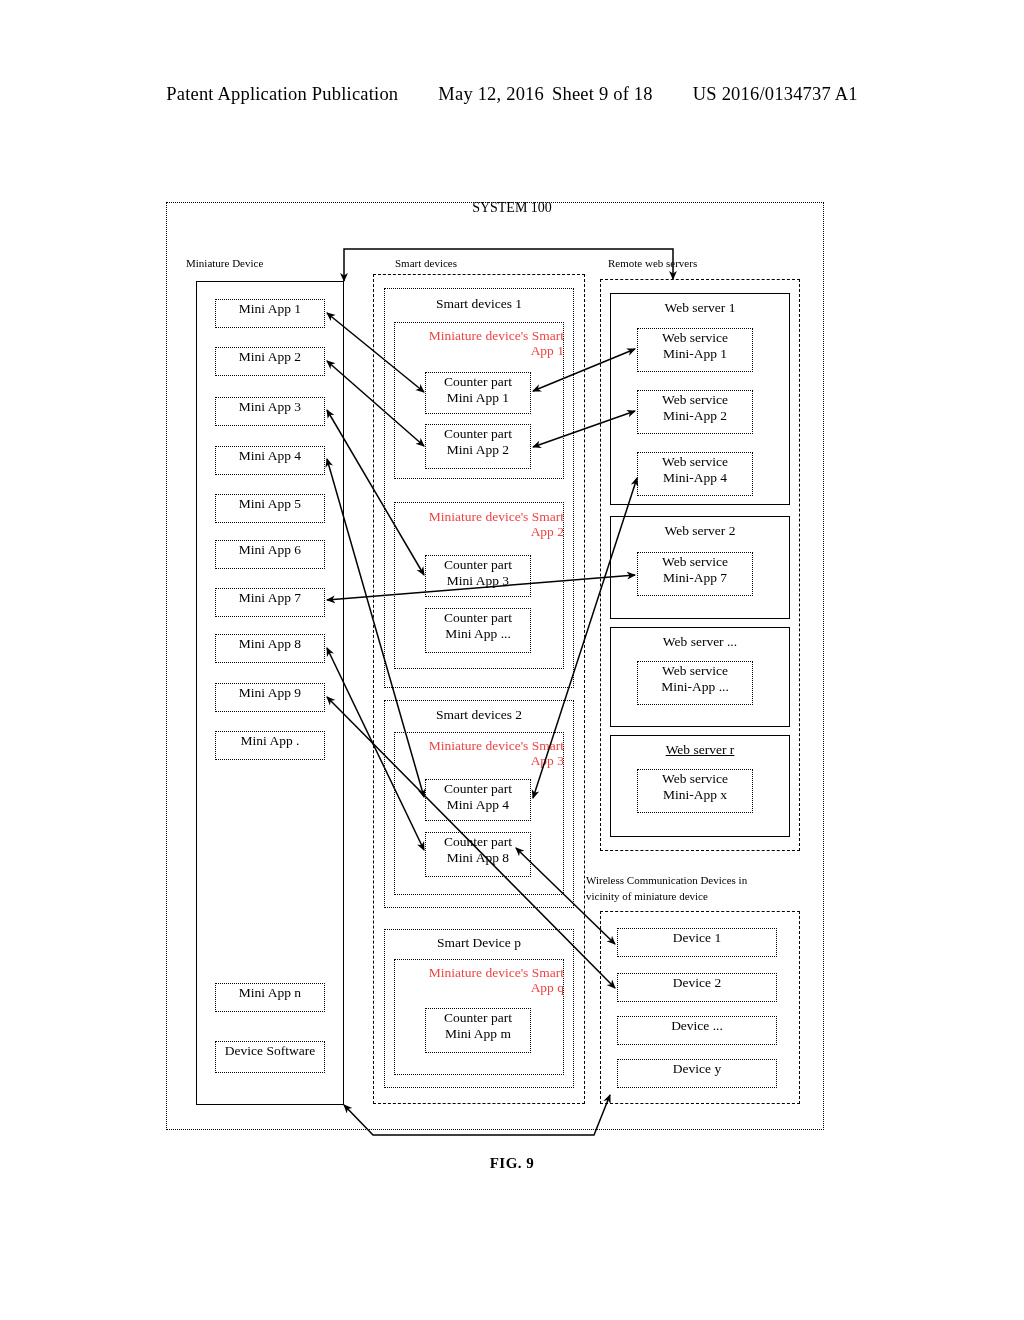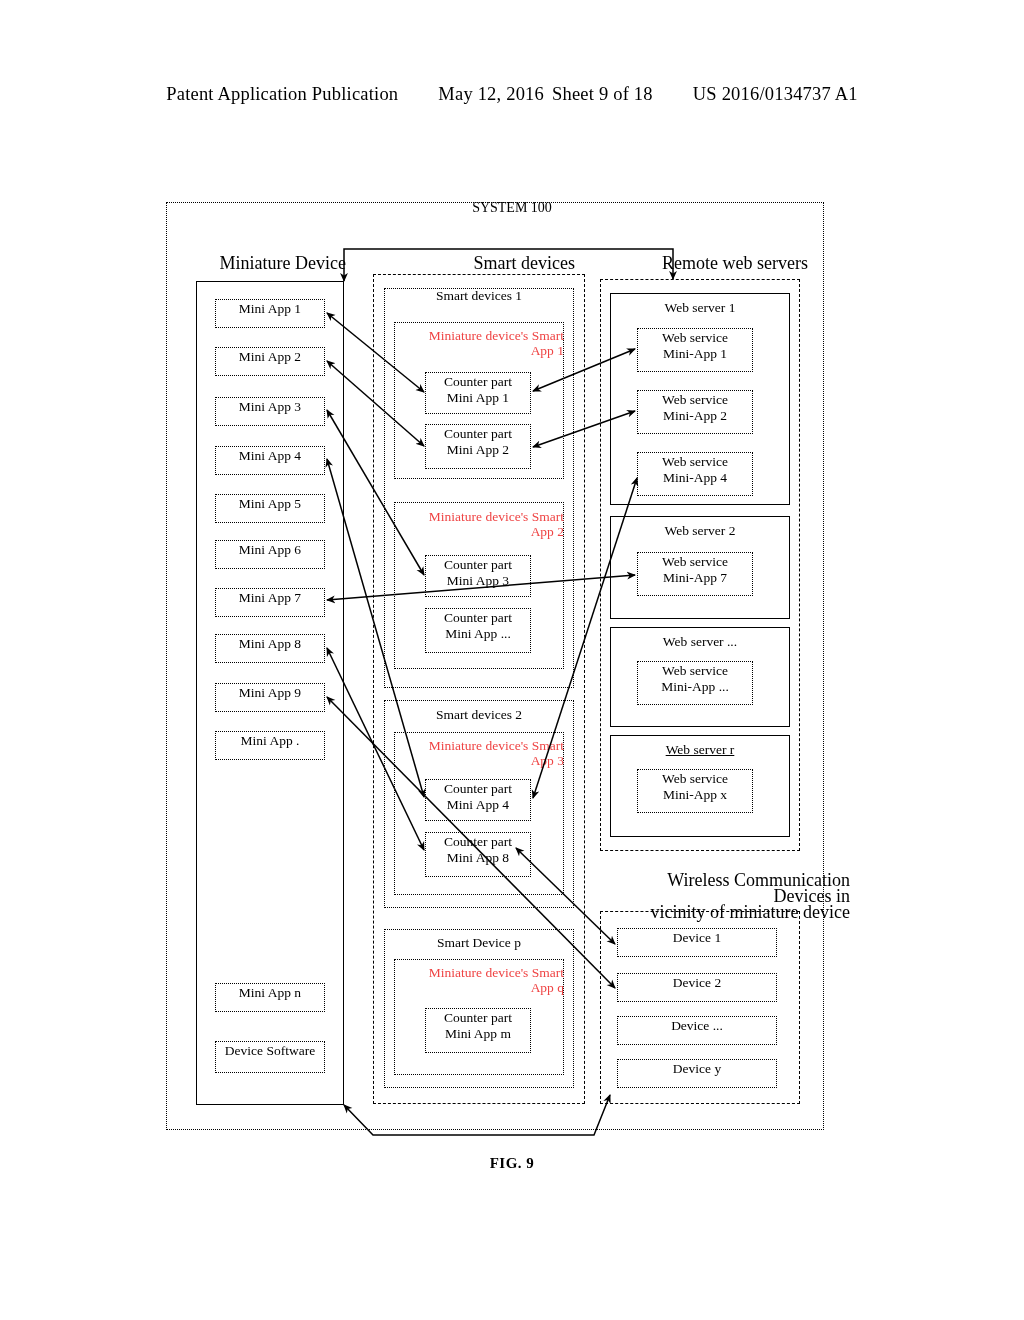--- a/index.html
+++ b/index.html
@@ -27,21 +27,21 @@
     position:absolute;box-sizing:border-box;background:transparent;
   }
   .solid{border:1.4px solid #000;}
   .dotted{border:1.7px dotted #000;}
   .dashed{border:1.7px dashed #000;}
   .lbl{
     position:absolute;box-sizing:border-box;text-align:right;
     font-size:13.5px;line-height:15px;color:#ef4444;
   }
   .cap{ 
-    position:absolute;text-align:right;font-size:18px;line-height:16px;
+    position:absolute;text-align:left;font-size:11px;line-height:16px;
   }
   .leaf{
     position:absolute;box-sizing:border-box;border:1.6px dotted #000;
     display:flex;align-items:flex-start;justify-content:center;text-align:center;
     font-size:13.5px;line-height:15px;padding:1px 2px;
   }
   .leaf.two{line-height:16px;}
   .grp-title{
     position:absolute;width:100%;text-align:center;font-size:13.5px;
     line-height:16px;left:0;
@@ -111,21 +111,21 @@
   <div class="leaf" style="left:215px;top:983px;width:110px;height:29px;">
     <span>Mini App n</span>
   </div>
   <div class="leaf" style="left:215px;top:1041px;width:110px;height:32px;">
     <span>Device Software</span>
   </div>
 
   <div class="box dashed" style="left:373px;top:274px;width:212px;height:830px;"></div>
 
   <div class="box dotted" style="left:384px;top:288px;width:190px;height:400px;"></div>
-  <div class="grp-title" style="left:384px;top:288px;width:190px;">Smart devices 1</div>
+  <div class="grp-title" style="left:384px;top:296px;width:190px;">Smart devices 1</div>
 
   <div class="box dotted" style="left:394px;top:322px;width:170px;height:157px;"></div>
   <div class="lbl" style="left:394px;top:328px;width:170px;">
     <span>Miniature device's Smart</span><br>
     <span>App 1</span>
   </div>
   <div class="leaf two" style="left:425px;top:372px;width:106px;height:42px;">
     <span>
       <span>Counter part</span><br>
       <span>Mini App 1</span>
@@ -233,21 +233,21 @@
 
   <div class="box solid" style="left:610px;top:735px;width:180px;height:102px;"></div>
   <div class="grp-title" style="left:610px;top:742px;width:180px;text-decoration:underline;">Web server r</div>
   <div class="leaf two" style="left:637px;top:769px;width:116px;height:44px;">
     <span>
       <span>Web service</span><br>
       <span>Mini-App x</span>
     </span>
   </div>
 
-  <div class="cap" style="left:586px;top:872px;width:224px;margin-left:40px;">
+  <div class="cap" style="left:586px;top:872px;width:224px;">
     <span>Wireless Communication Devices in</span><br>
     <span>vicinity of miniature device</span>
   </div>
   <div class="box dashed" style="left:600px;top:911px;width:200px;height:193px;"></div>
   <div class="leaf" style="left:617px;top:928px;width:160px;height:29px;">
     <span>Device 1</span>
   </div>
   <div class="leaf" style="left:617px;top:973px;width:160px;height:29px;">
     <span>Device 2</span>
   </div>

